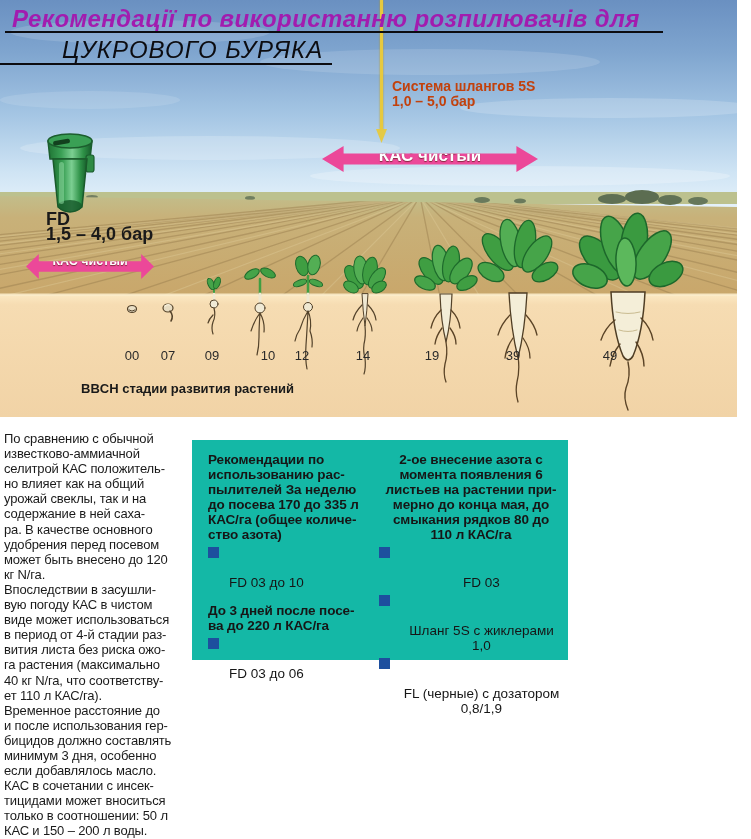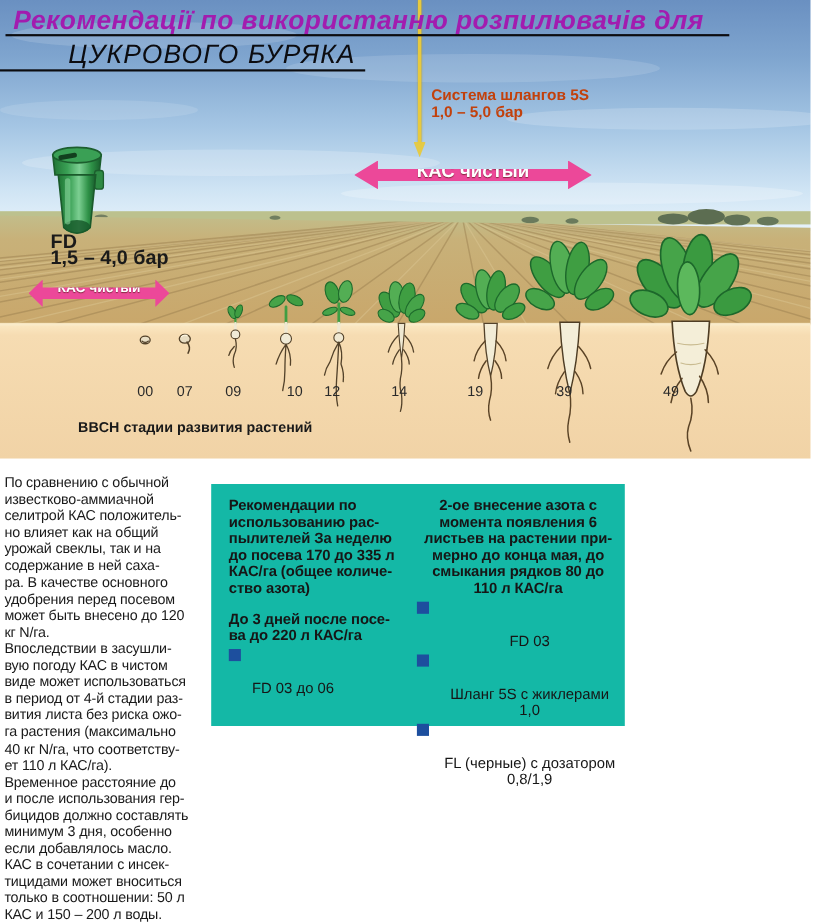--- a/index.html
+++ b/index.html
@@ -47,21 +47,21 @@
   .arrow-left { left:26px; top:254px; width:128px; height:25px; }
   .arrow-left span { font-size:12.5px; }
 
   .nozzle { position:absolute; left:44px; top:131px; width:52px; height:88px; }
 
   .stage-label {
     position:absolute; top:348px; transform:translateX(-50%);
     font-size:13px; color:#2a2a2a;
   }
   .stages-caption {
-    position:absolute; left:30px; top:381px; font-size:13px; font-weight:bold; color:#1a1a1a;padding-left:41px;
+    position:absolute; left:40px; top:381px; font-size:13px; font-weight:bold; color:#1a1a1a;padding-left:41px;
   }
 
   
   .left-col {
     position:absolute; left:4px; top:431px; width:194px;
     font-size:13px; line-height:15.1px; color:#1a1a1a; letter-spacing:-0.15px;
     white-space:pre-line;
   }
   .panel { position:absolute; left:192px; top:440px; width:376px; height:220px; background:#14b8a6; }
   .panel-col { position:absolute; top:12px; font-size:13.5px; line-height:15px; color:#161616; }
@@ -313,20 +313,24 @@
 КАС и 150 – 200 л воды.</div>
 
   <div class="panel">
     <div class="panel-col c1">
       <div class="p-head">Рекомендации по
 использованию рас-
 пылителей За неделю
 до посева 170 до 335 л
 КАС/га (общее количе-
 ство азота)</div>
+      <div class="bullet">
+        <span class="sq"></span>
+        <span>FD 03 до 10</span>
+      </div>
       <div class="p-head mt">До 3 дней после посе-
 ва до 220 л КАС/га</div>
       <div class="bullet">
         <span class="sq"></span>
         <span>FD 03 до 06</span>
       </div>
     </div>
     <div class="panel-col c2">
       <div class="p-head">2-ое внесение азота с
 момента появления 6

